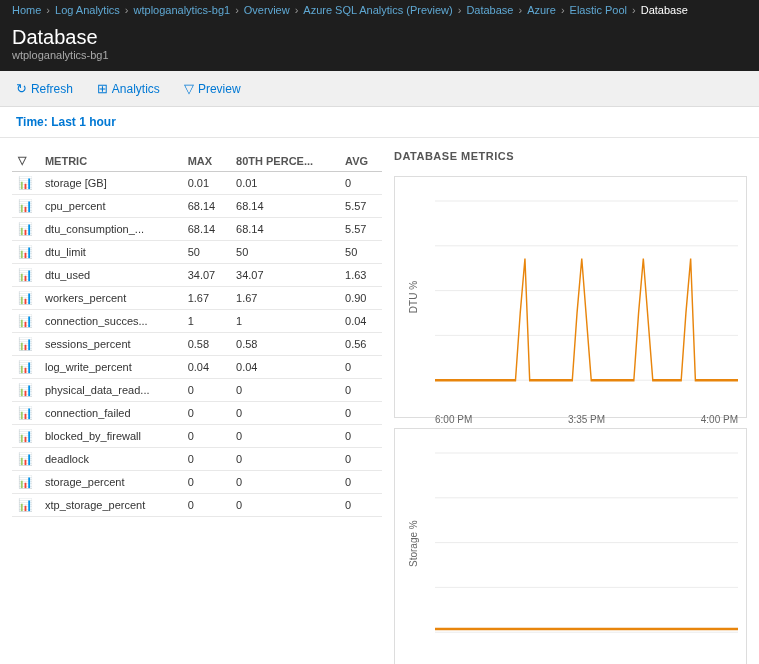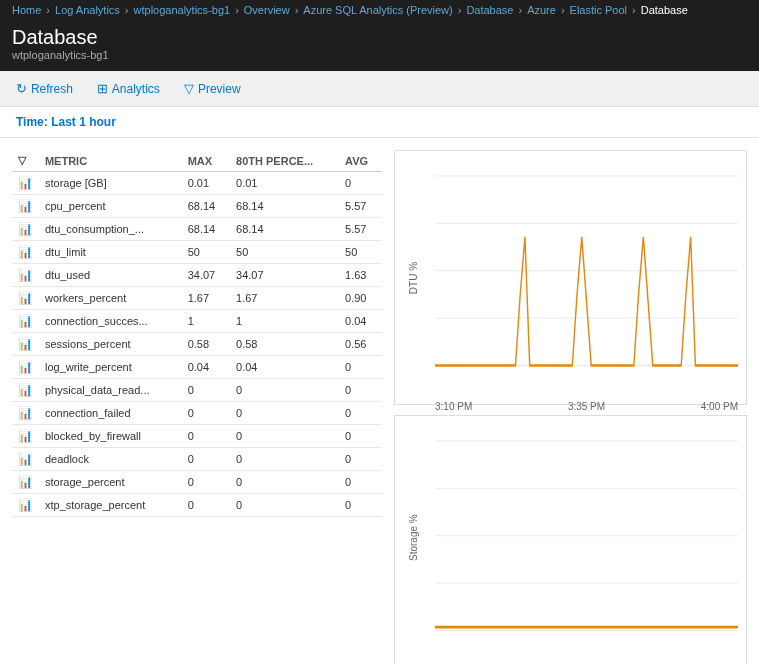--- a/index.html
+++ b/index.html
@@ -331,20 +331,21 @@
       <td>xtp_storage_percent</td>
       <td>0</td>
       <td>0</td>
       <td>0</td>
     </tr>
         </tbody>
     </table>
   </div>
 
   <div class="charts-panel">
+    <div class="chart-section-title">DATABASE METRICS</div>
 
     <div class="chart-container">
       <div class="chart-y-label">DTU %</div>
       <div class="chart-inner">
         <svg class="chart-svg" viewBox="0 0 320 140" preserveAspectRatio="none">
 
           <line x1="0" y1="10" x2="320" y2="10" stroke="#e0e0e0" stroke-width="0.5"></line>
           <line x1="0" y1="38" x2="320" y2="38" stroke="#e0e0e0" stroke-width="0.5"></line>
           <line x1="0" y1="66" x2="320" y2="66" stroke="#e0e0e0" stroke-width="0.5"></line>
           <line x1="0" y1="94" x2="320" y2="94" stroke="#e0e0e0" stroke-width="0.5"></line>
@@ -352,21 +353,21 @@
 
           <text x="-2" y="14" font-size="9" fill="#888" text-anchor="end">100</text>
           <text x="-2" y="42" font-size="9" fill="#888" text-anchor="end">80</text>
           <text x="-2" y="70" font-size="9" fill="#888" text-anchor="end">60</text>
           <text x="-2" y="98" font-size="9" fill="#888" text-anchor="end">40</text>
           <text x="-2" y="126" font-size="9" fill="#888" text-anchor="end">20</text>
 
           <polyline points="0,122 85,122 90,80 95,46 100,122 145,122 150,80 155,46 165,122 210,122 215,80 220,46 230,122 260,122 265,80 270,46 275,122 320,122" fill="none" stroke="#e8850c" stroke-width="1.5"></polyline>
         </svg>
         <div class="x-axis-labels">
-          <span>3:10 PM</span>
+          <span>6:00 PM</span>
           <span>3:35 PM</span>
           <span>4:00 PM</span>
         </div>
       </div>
     </div>
 
     <div class="chart-container">
       <div class="chart-y-label">Storage %</div>
       <div class="chart-inner">
         <svg class="chart-svg" viewBox="0 0 320 140" preserveAspectRatio="none">

